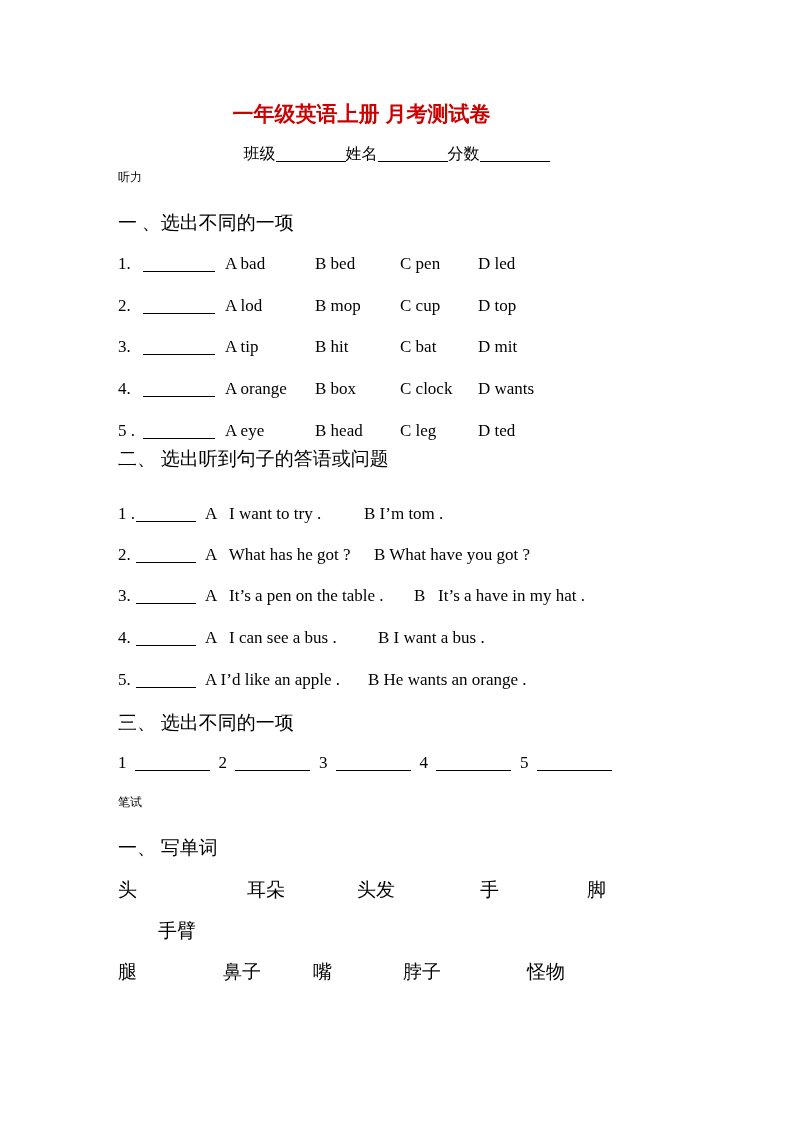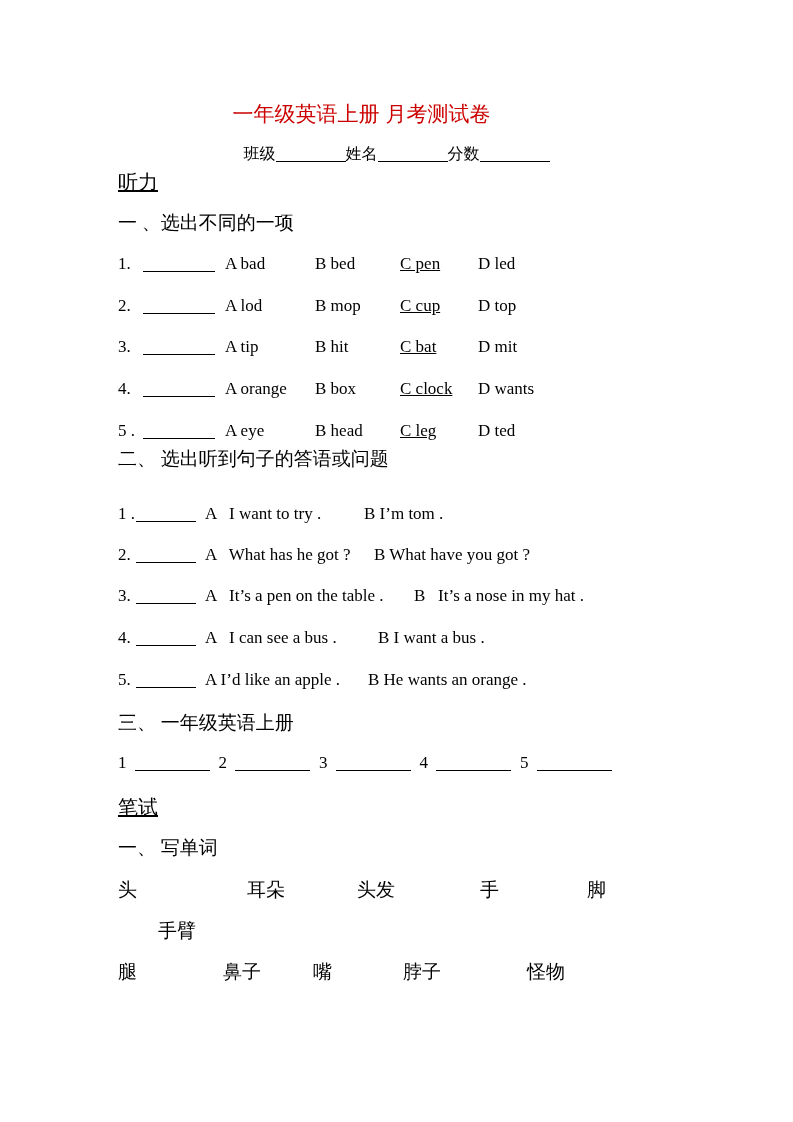--- a/index.html
+++ b/index.html
@@ -15,46 +15,46 @@
     position: absolute;
     left: 118px;
     line-height: 1.15;
     white-space: nowrap;
   }
   .line span { white-space: pre; }
   .centered { left: 0; width: 793px; text-align: center; }
   .title-line {
     left: 0; width: 723px; text-align: center;
     font-family: "Liberation Sans", sans-serif;
-    font-weight: normal;
+    font-weight: bold;
     font-size: 21px;
   }
   .hdr-line { font-size: 16px; }
-  .cn-lg { font-size: 20px; text-decoration: underline; }
+  .cn-lg { font-size: 12px; }
   .cn-h  { font-size: 19px; text-align: center; }
   .en    { font-size: 17px; }
   .cn-w  { font-size: 19px; }
 
   
   .blank {
     display: inline-block;
     height: 0;
     border-bottom: 1.4px solid #000;
     vertical-align: -3px;
   }
   .b-hdr { width: 70px; }
   .b-s1  { width: 72px; margin-right: 10px; }
   .b-s2  { width: 60px; margin-right: 9px; }
   .b-s3  { width: 75px; margin: 0 9px 0 8px; }
 
   
   .numbox1 { display: inline-block; width: 25px; }
   .optA { display: inline-block; width: 90px; }
   .optB { display: inline-block; width: 85px; }
-  .optC { display: inline-block; width: 78px; text-decoration: underline; }
+  .optC { display: inline-block; width: 78px; }
   .optD { display: inline-block; }
 
   
   .numbox2 { display: inline-block; width: 18px; }
   .s2a { display: inline-block; }
 
   
   .wcol { display: inline-block; }
 </style>
 </head>
@@ -71,25 +71,25 @@
 <div class="line en" style="top:254px"><span class="numbox1">1.</span><span class="blank b-s1"></span><span class="optA">A bad</span><span class="optB">B bed</span><span class="optC">C pen</span><span class="optD">D led</span></div>
 <div class="line en" style="top:296px"><span class="numbox1">2.</span><span class="blank b-s1"></span><span class="optA">A lod</span><span class="optB">B mop</span><span class="optC">C cup</span><span class="optD">D top</span></div>
 <div class="line en" style="top:337px"><span class="numbox1">3.</span><span class="blank b-s1"></span><span class="optA">A tip</span><span class="optB">B hit</span><span class="optC">C bat</span><span class="optD">D mit</span></div>
 <div class="line en" style="top:379px"><span class="numbox1">4.</span><span class="blank b-s1"></span><span class="optA">A orange</span><span class="optB">B box</span><span class="optC">C clock</span><span class="optD">D wants</span></div>
 <div class="line en" style="top:421px"><span class="numbox1">5 .</span><span class="blank b-s1"></span><span class="optA">A eye</span><span class="optB">B head</span><span class="optC">C leg</span><span class="optD">D ted</span></div>
 
 <div class="line cn-h" style="top:448px">二、 选出听到句子的答语或问题</div>
 
 <div class="line en" style="top:504px"><span class="numbox2">1 .</span><span class="blank b-s2"></span><span class="s2a" style="width:159px">A   I want to try .</span><span>B I’m tom .</span></div>
 <div class="line en" style="top:545px"><span class="numbox2">2.</span><span class="blank b-s2"></span><span class="s2a" style="width:169px">A   What has he got ?</span><span>B What have you got ?</span></div>
-<div class="line en" style="top:586px"><span class="numbox2">3.</span><span class="blank b-s2"></span><span class="s2a" style="width:209px">A   It’s a pen on the table .</span><span>B   It’s a nose in my hat .</span></div>
+<div class="line en" style="top:586px"><span class="numbox2">3.</span><span class="blank b-s2"></span><span class="s2a" style="width:209px">A   It’s a pen on the table .</span><span>B   It’s a have in my hat .</span></div>
 <div class="line en" style="top:628px"><span class="numbox2">4.</span><span class="blank b-s2"></span><span class="s2a" style="width:173px">A   I can see a bus .</span><span>B I want a bus .</span></div>
 <div class="line en" style="top:670px"><span class="numbox2">5.</span><span class="blank b-s2"></span><span class="s2a" style="width:163px">A I’d like an apple .</span><span>B He wants an orange .</span></div>
 
-<div class="line cn-h" style="top:712px">三、 一年级英语上册</div>
+<div class="line cn-h" style="top:712px">三、 选出不同的一项</div>
 
 <div class="line en" style="top:753px"><span>1</span><span class="blank b-s3"></span><span>2</span><span class="blank b-s3"></span><span>3</span><span class="blank b-s3"></span><span>4</span><span class="blank b-s3"></span><span>5</span><span class="blank b-s3"></span></div>
 
 <div class="line cn-lg" style="top:796px">笔试</div>
 
 <div class="line cn-h" style="top:837px">一、 写单词</div>
 
 <div class="line cn-w" style="top:879px"><span class="wcol" style="width:129px">头</span><span class="wcol" style="width:110px">耳朵</span><span class="wcol" style="width:123px">头发</span><span class="wcol" style="width:107px">手</span><span class="wcol">脚</span></div>
 <div class="line cn-w" style="top:920px;left:158px"><span class="wcol">手臂</span></div>
 <div class="line cn-w" style="top:961px"><span class="wcol" style="width:105px">腿</span><span class="wcol" style="width:90px">鼻子</span><span class="wcol" style="width:90px">嘴</span><span class="wcol" style="width:124px">脖子</span><span class="wcol">怪物</span></div>

